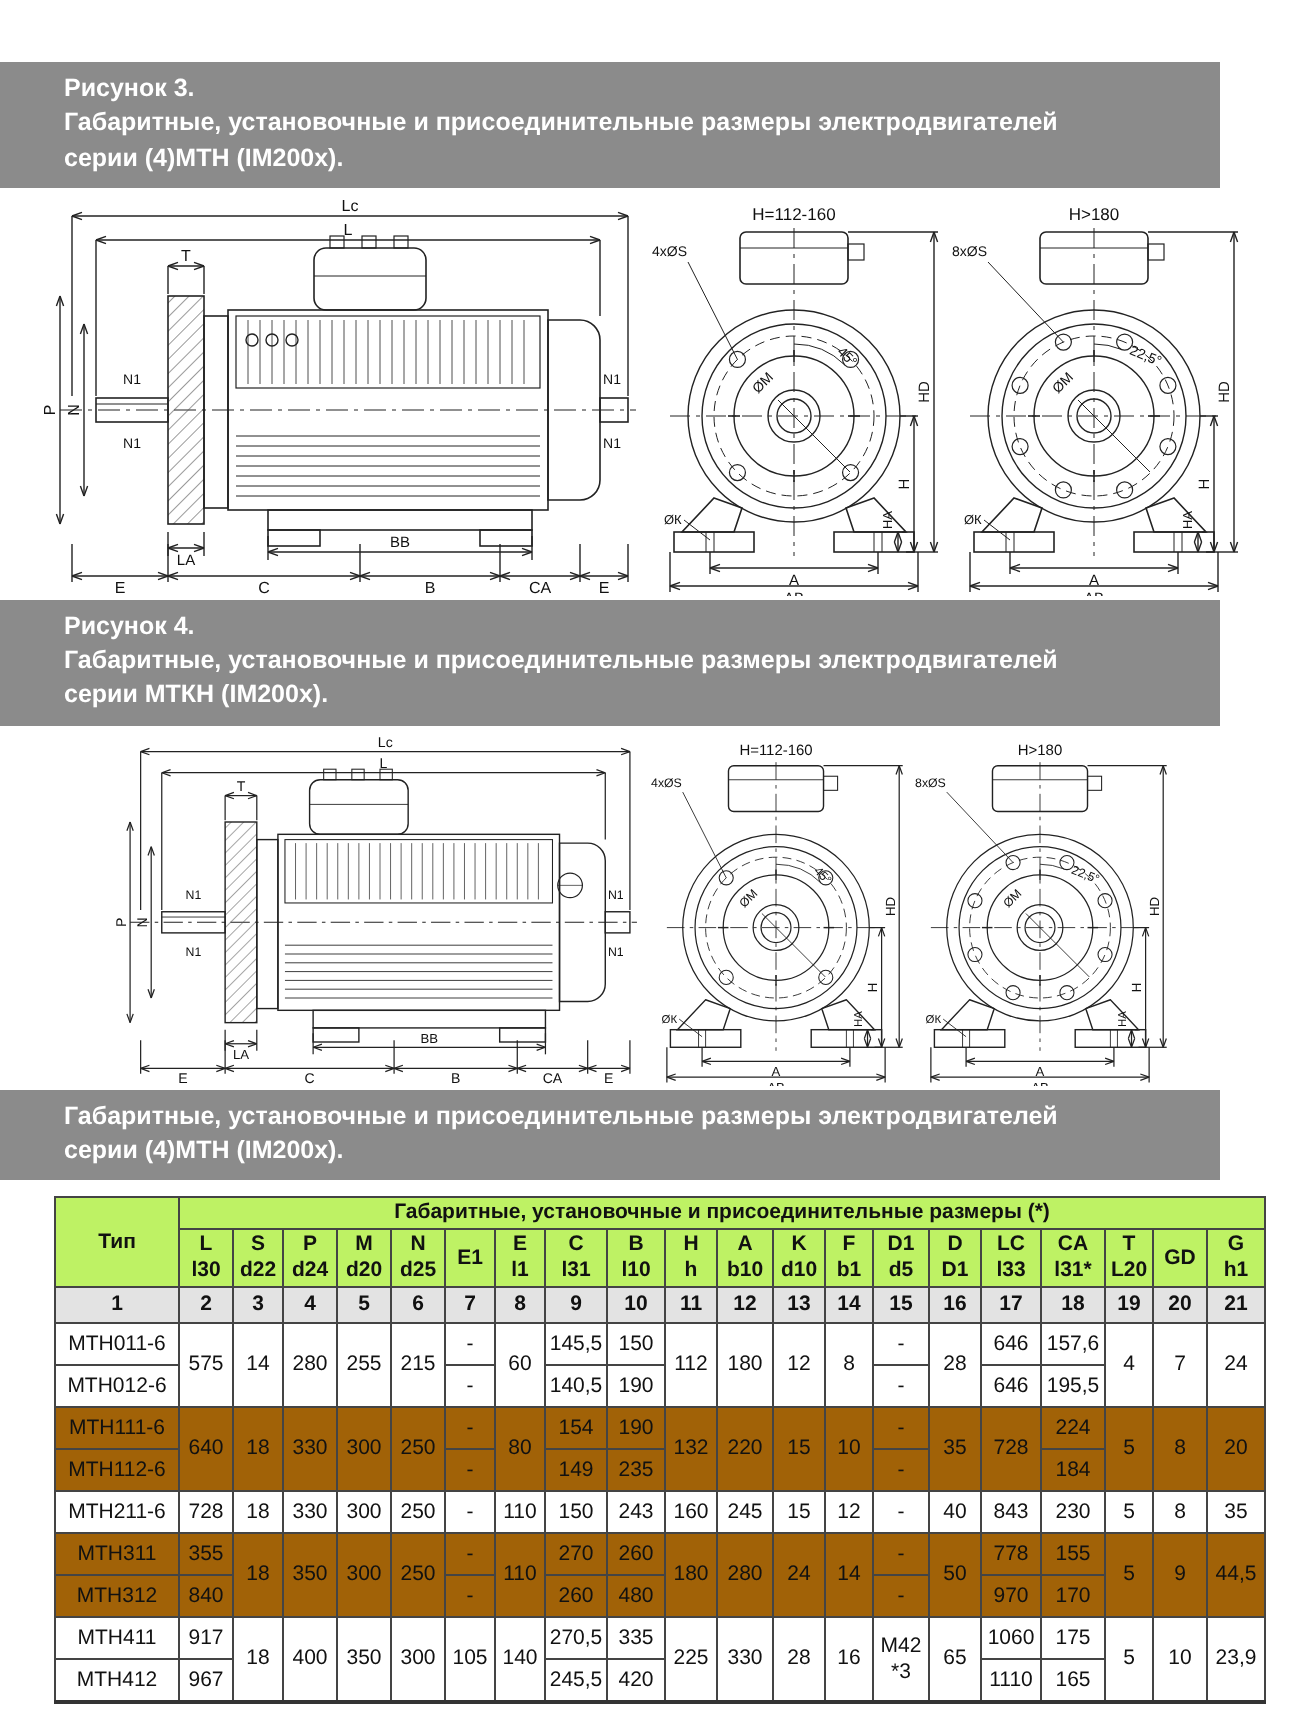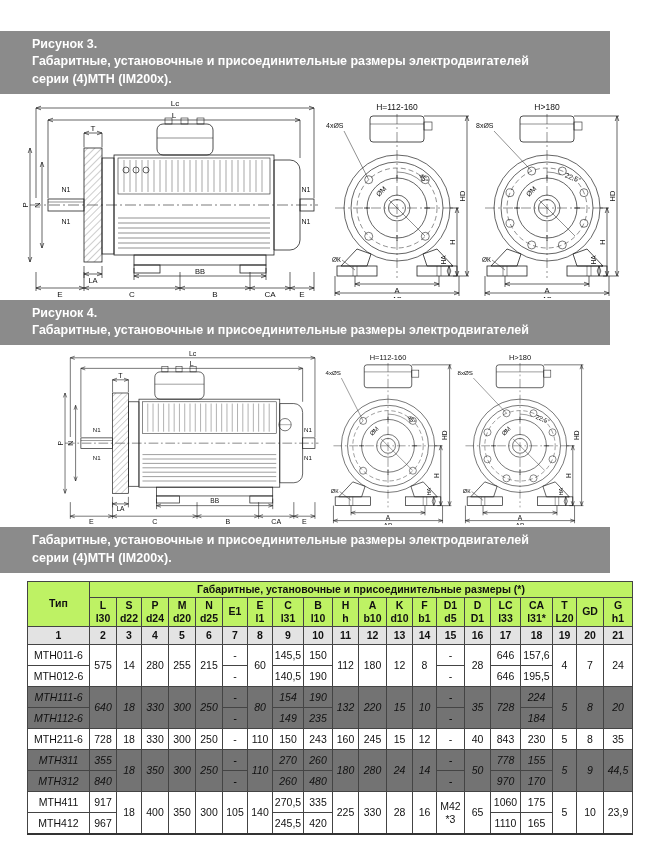--- a/index.html
+++ b/index.html
@@ -9,21 +9,21 @@
   .spacer-top{height:31px;}
   .fig{margin:4px 0 2px 22px;}
   .fig svg{display:block;}
   #fig4-wrap svg{height:176px;}
   .tbl-wrap{margin:8px 0 0 27px;}
   table.dims{border-collapse:collapse;table-layout:fixed;font-size:10.5px;}
   table.dims th, table.dims td{border:1px solid #444;text-align:center;vertical-align:middle;padding:1px 0;white-space:pre-line;line-height:1.25;}
   table.dims thead th{background:#bef264;font-weight:bold;}
   table.dims tr.idx td{background:#e3e3e3;font-weight:bold;height:15px;}
   table.dims tbody tr.data td{height:18px;}
-  table.dims tbody tr.shade td{background:#737373;font-style:italic;}
+  table.dims tbody tr.shade td{background:#a16207;}
   table.dims{border-bottom:2px solid #333;}
   text{font-family:"Liberation Sans",sans-serif;}
 </style>
 </head>
 <body>
 
 <div class="spacer-top"></div>
 
 <div class="bar">
   <div class="bar-line">Рисунок 3.</div>
@@ -294,20 +294,21 @@
         <path d="M13 193 l5 -1.8 m-5 1.8 l5 1.8" stroke="#222" stroke-width="0.7" fill="none"></path>
         <path d="M137 193 l-5 -1.8 m5 1.8 l-5 1.8" stroke="#222" stroke-width="0.7" fill="none"></path>
         <text x="75" y="201.5" font-size="7.5" text-anchor="middle" fill="#111">АВ</text>
       </g>
     </svg>
 </div>
 
 <div class="bar">
   <div class="bar-line">Рисунок 4.</div>
   <div class="bar-line">Габаритные, установочные и присоединительные размеры электродвигателей</div>
+  <div class="bar-line">серии МТКН (IM200x).</div>
 </div>
 
 <div class="fig" id="fig4-wrap">
   <svg id="fig4" width="600" height="200" viewBox="0 0 600 200">
       <g transform="translate(0,2)">
         <line x1="14" y1="8" x2="14" y2="98" stroke="#222" stroke-width="0.7"></line>
         <line x1="292" y1="8" x2="292" y2="98" stroke="#222" stroke-width="0.7"></line>
         <line x1="14" y1="8" x2="292" y2="8" stroke="#222" stroke-width="0.7"></line>
         <path d="M14 8 l5 -1.8 m-5 1.8 l5 1.8" stroke="#222" stroke-width="0.7" fill="none"></path>
         <path d="M292 8 l-5 -1.8 m5 1.8 l-5 1.8" stroke="#222" stroke-width="0.7" fill="none"></path>

